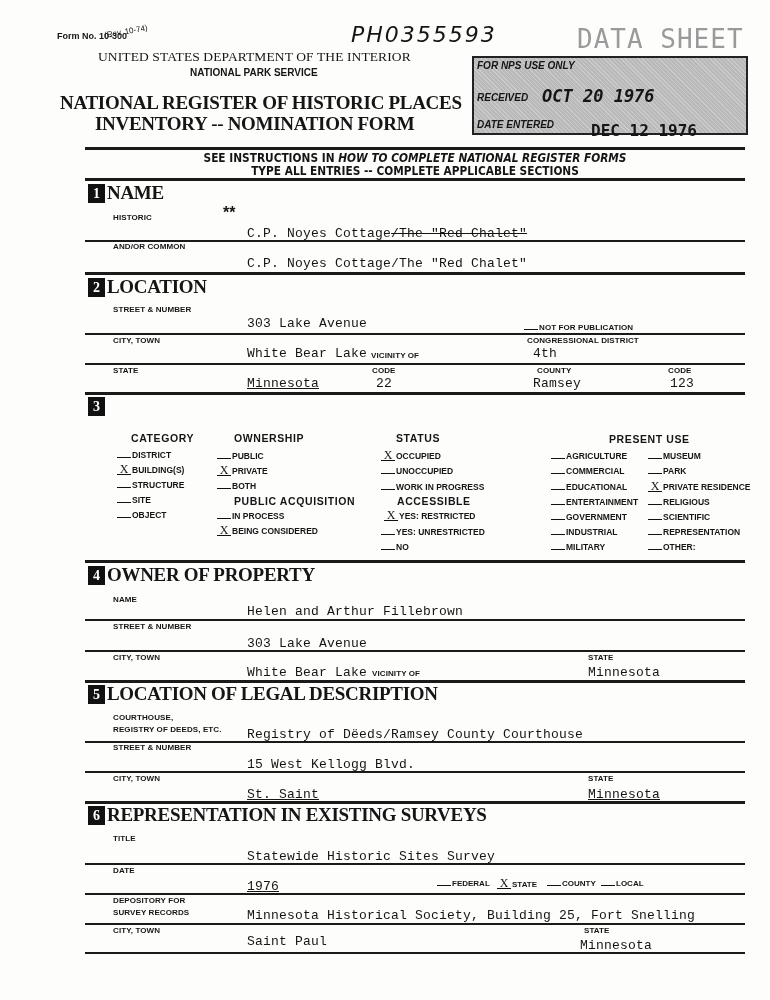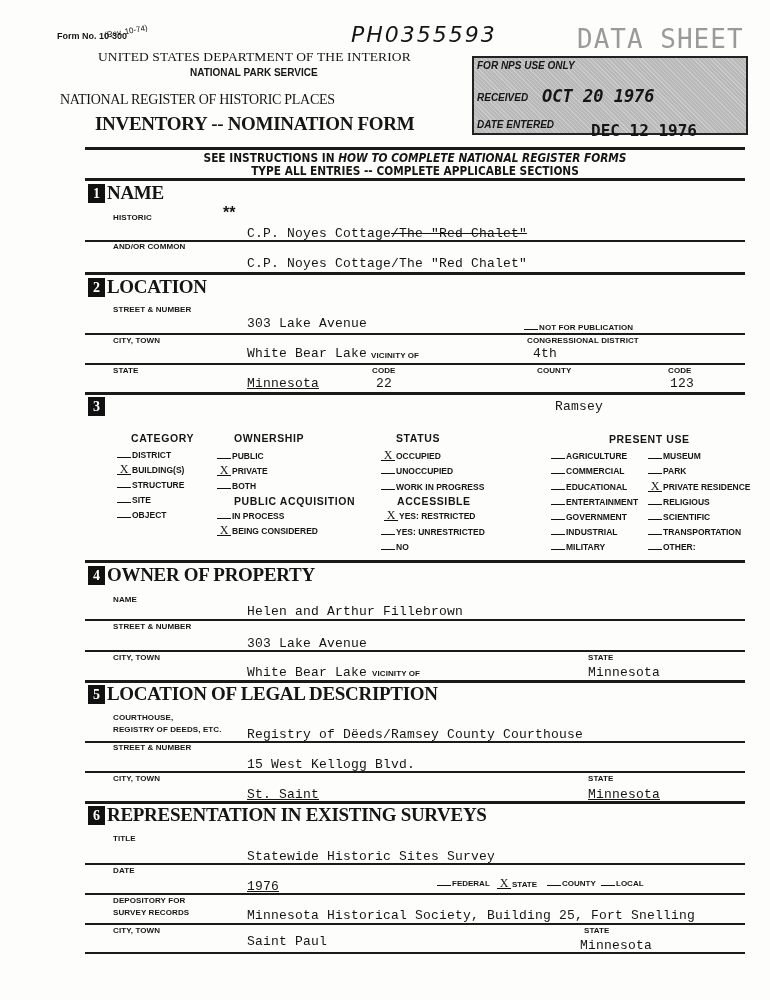--- a/index.html
+++ b/index.html
@@ -10,21 +10,21 @@
   }
   .abs { position: absolute; white-space: nowrap; }
   .mono { font-family: "Liberation Mono", monospace; font-size: 13px; letter-spacing: 0.2px; }
 
   
   .formno { left: 57px; top: 31px; font-size: 9px; font-weight: bold; }
   .rev { left: 104px; top: 27px; font-size: 8px; transform: rotate(-10deg); }
   .handnum { left: 318px; top: 22px; font-size: 22px; font-family: "DejaVu Sans", sans-serif; font-style: italic; letter-spacing: 2px; font-weight: normal; margin-left: 33px; }
   .dept { left: 98px; top: 49px; font-size: 13.5px; font-family: "Liberation Serif", serif; letter-spacing: 0.1px; }
   .nps { left: 190px; top: 67px; font-size: 10px; font-weight: bold; }
-  .title1 { left: 60px; top: 92px; font-size: 14px; font-family: "Liberation Serif", serif; font-weight: normal; letter-spacing: -0.3px; text-align: center; }
+  .title1 { left: 60px; top: 92px; font-size: 19px; font-family: "Liberation Serif", serif; font-weight: bold; letter-spacing: -0.3px; text-align: center; }
   .title2 { left: 95px; top: 113px; font-size: 19px; font-family: "Liberation Serif", serif; font-weight: bold; letter-spacing: -0.3px; }
   .datasheet { left: 577px; top: 24px; font-size: 26px; color: #9a9a9a; font-family: "DejaVu Sans Mono", monospace; letter-spacing: 1px; }
 
   .npsbox {
     position: absolute; left: 472px; top: 56px; width: 272px; height: 75px;
     border: 2px solid #222;
     background-color: #b9b9b9;
     background-image: repeating-linear-gradient(45deg, rgba(255,255,255,0.25) 0 1px, transparent 1px 3px);
     font-style: italic;
   }
@@ -101,21 +101,21 @@
 <div class="abs mono" style="left:247px; top:346px;">White Bear Lake</div>
 <div class="abs lab" style="left:371px; top:351px;">VICINITY OF</div>
 <div class="abs mono" style="left:533px; top:346px;">4th</div>
 <div class="rule thin" style="top:363px;"></div>
 <div class="abs lab" style="left:113px; top:366px;">STATE</div>
 <div class="abs lab" style="left:372px; top:366px;">CODE</div>
 <div class="abs lab" style="left:537px; top:366px;">COUNTY</div>
 <div class="abs lab" style="left:668px; top:366px;">CODE</div>
 <div class="abs mono ul" style="left:247px; top:376px;">Minnesota</div>
 <div class="abs mono" style="left:376px; top:376px;">22</div>
-<div class="abs mono" style="left:555px; top:376px;margin-top:23px;">Ramsey</div>
+<div class="abs mono" style="left:533px; top:376px;">Ramsey</div>
 <div class="abs mono" style="left:670px; top:376px;">123</div>
 <div class="rule thick" style="top:392px;"></div>
 
 <div class="sec" style="top:395px;">
   <div class="badge">3</div>
 </div>
 
 <div class="abs class-h" style="left:131px; top:432px;">CATEGORY</div>
 <div class="abs class-h" style="left:234px; top:432px;">OWNERSHIP</div>
 <div class="abs class-h" style="left:396px; top:432px;">STATUS</div>
@@ -148,21 +148,21 @@
 <div class="abs opt" style="left:551px; top:497px;"><span class="mark"></span><span>ENTERTAINMENT</span></div>
 <div class="abs opt" style="left:551px; top:512px;"><span class="mark"></span><span>GOVERNMENT</span></div>
 <div class="abs opt" style="left:551px; top:527px;"><span class="mark"></span><span>INDUSTRIAL</span></div>
 <div class="abs opt" style="left:551px; top:542px;"><span class="mark"></span><span>MILITARY</span></div>
 
 <div class="abs opt" style="left:648px; top:451px;"><span class="mark"></span><span>MUSEUM</span></div>
 <div class="abs opt" style="left:648px; top:466px;"><span class="mark"></span><span>PARK</span></div>
 <div class="abs opt" style="left:648px; top:482px;"><span class="mark">X</span><span>PRIVATE RESIDENCE</span></div>
 <div class="abs opt" style="left:648px; top:497px;"><span class="mark"></span><span>RELIGIOUS</span></div>
 <div class="abs opt" style="left:648px; top:512px;"><span class="mark"></span><span>SCIENTIFIC</span></div>
-<div class="abs opt" style="left:648px; top:527px;"><span class="mark"></span><span>TRANSPORTATION</span></div>
+<div class="abs opt" style="left:648px; top:527px;"><span class="mark"></span><span>REPRESENTATION</span></div>
 <div class="abs opt" style="left:648px; top:542px;"><span class="mark"></span><span>OTHER:</span></div>
 
 <div class="rule thick" style="top:560px;"></div>
 
 <div class="sec" style="top:564px;">
   <div class="badge">4</div>
   <div class="sectitle">OWNER OF PROPERTY</div>
 </div>
 <div class="abs lab" style="left:113px; top:595px;">NAME</div>
 <div class="abs mono" style="left:247px; top:604px;">Helen and Arthur Fillebrown</div>

